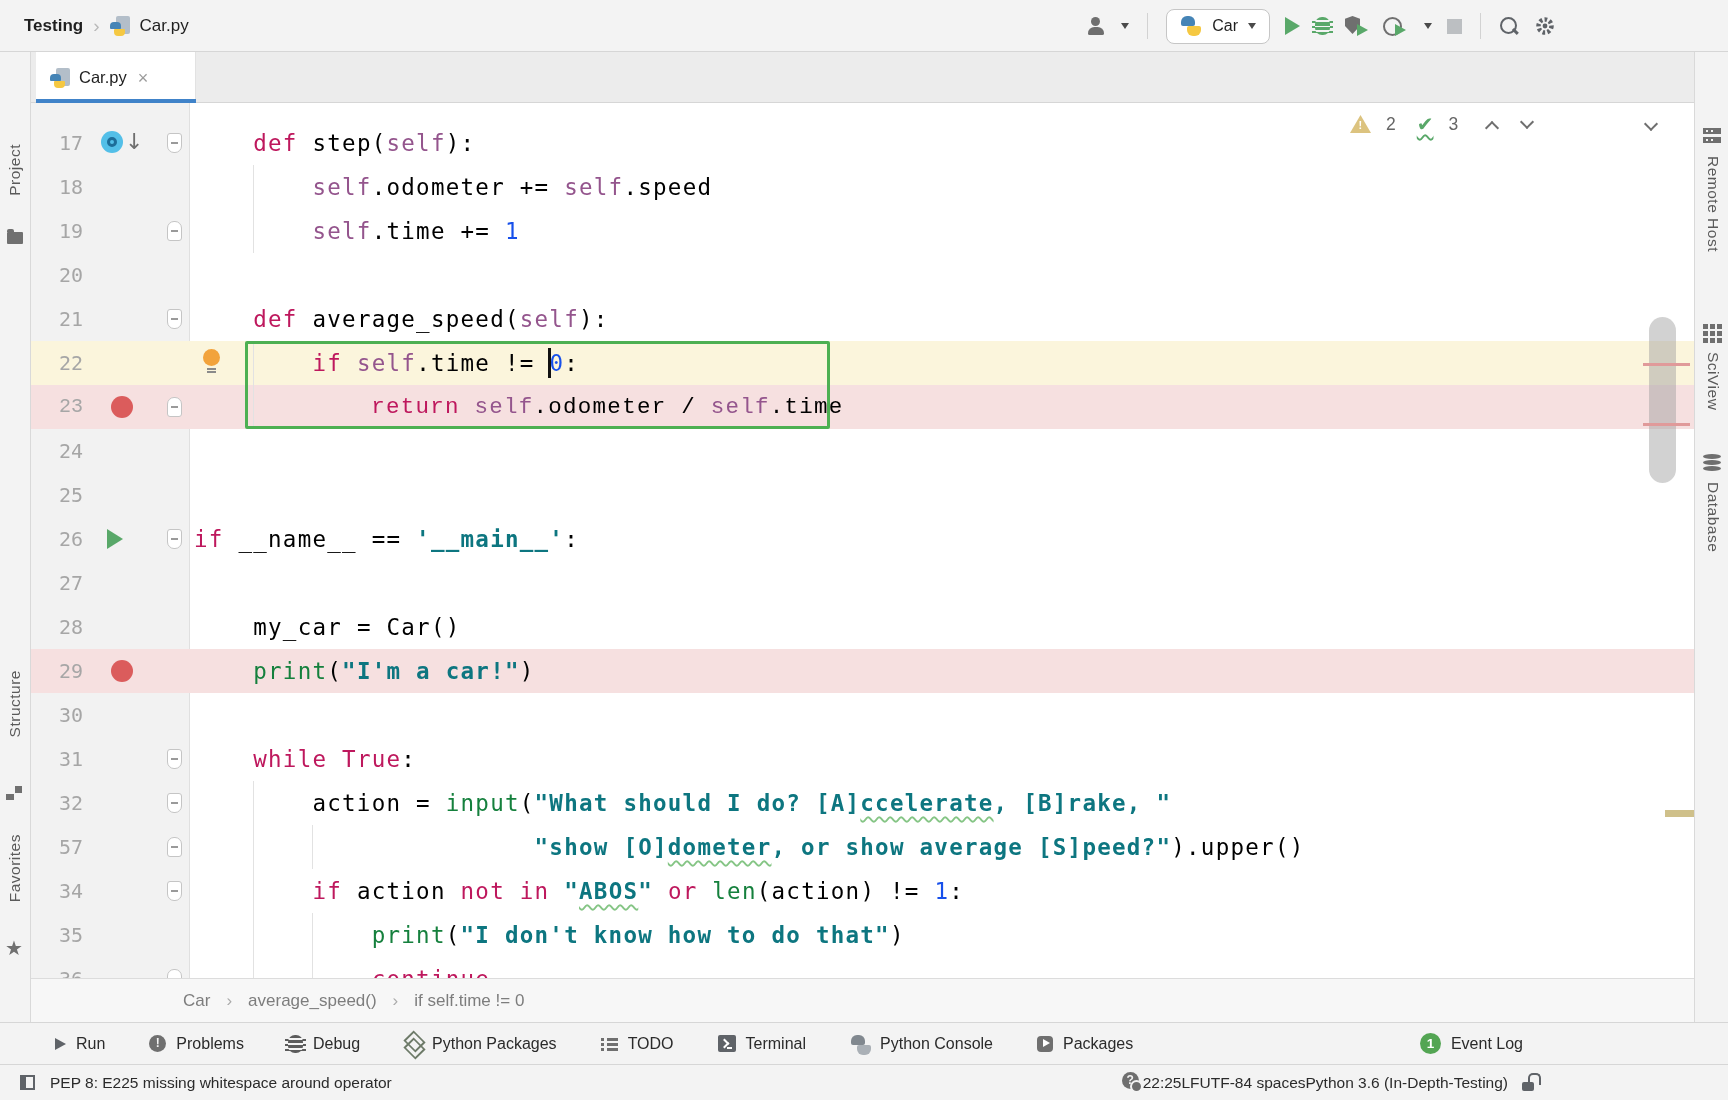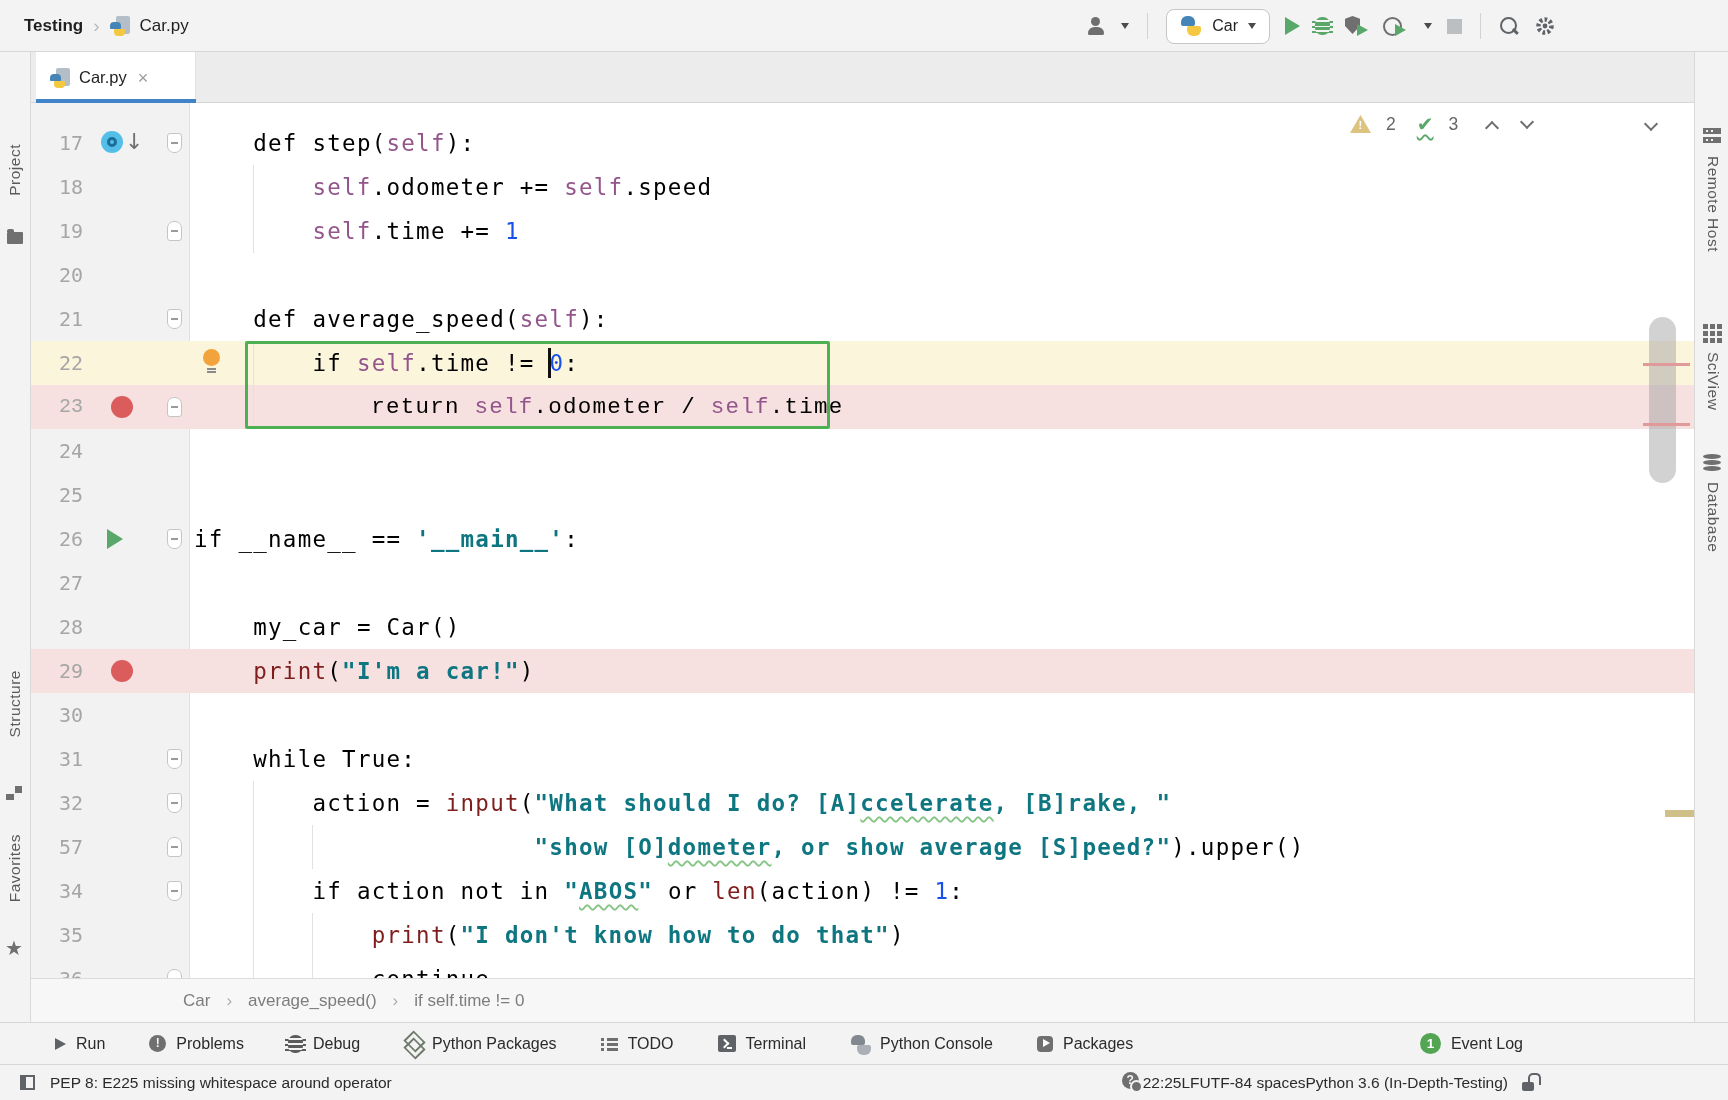--- a/index.html
+++ b/index.html
@@ -103,22 +103,22 @@
   .run-arrow { position:absolute; left:76px; top:12px; width:0; height:0;
     border-left:16px solid #59a869; border-top:10px solid transparent; border-bottom:10px solid transparent; }
   .ovr { position:absolute; left:70px; top:10px; width:46px; height:24px; letter-spacing:0; }
   .ovr .c { position:absolute; left:0; top:0; width:22px; height:22px; border-radius:50%; background:#53bfe8; }
   .ovr .o { position:absolute; left:6px; top:6px; width:10px; height:10px; border:3px solid #1d6d99; border-radius:50%; }
   .ovr .a { position:absolute; left:24px; top:-11px; color:#6f6f6f; font-size:22px; font-family:"DejaVu Sans", sans-serif; }
   .bulb { position:absolute; left:172px; top:8px; width:17px; height:17px; border-radius:50%; background:#f2a33c; }
   .bulb::after { content:""; position:absolute; left:4px; top:19px; width:9px; height:5px;
     background:linear-gradient(#8a8a8a 0 1.5px, transparent 1.5px 3px, #8a8a8a 3px 4.5px); }
   .caret { display:inline-block; width:2.5px; height:30px; background:#111; vertical-align:-7px; margin:0 -1.25px; }
-  .tk-k { color:#000000; }
-  .tk-b { color:#7f1d1d; }
+  .tk-k { color:#be185d; }
+  .tk-b { color:#15803d; }
   .tk-s { color:#94558d; }
   .tk-n { color:#1750eb; }
   .tk-p { color:#000; }
   .tk-t, .tk-y { color:#0d7680; font-weight:bold; }
   .tk-y { text-decoration:underline wavy #85c585; text-decoration-thickness:1.5px; text-underline-offset:5px; }
   .green-box { position:absolute; left:214px; top:238px; width:585px; height:88px; border:3px solid #4db052; border-radius:2px; }
 
   .widget { position:absolute; left:1319px; top:9px; display:flex; align-items:center; gap:15px;
     font-family:"Liberation Sans", sans-serif; font-size:17.5px; color:#666; letter-spacing:0; }
   .warn-tri { position:relative; width:21px; height:18px; background:#dcc37f; clip-path:polygon(50% 0,100% 100%,0 100%); }

